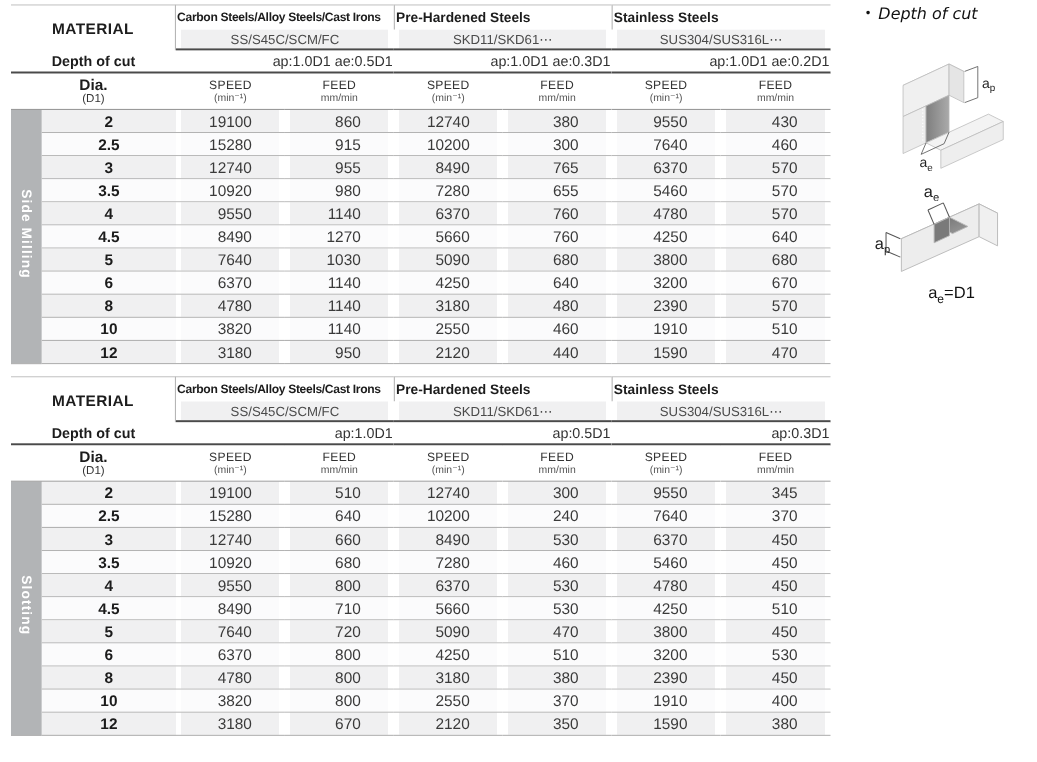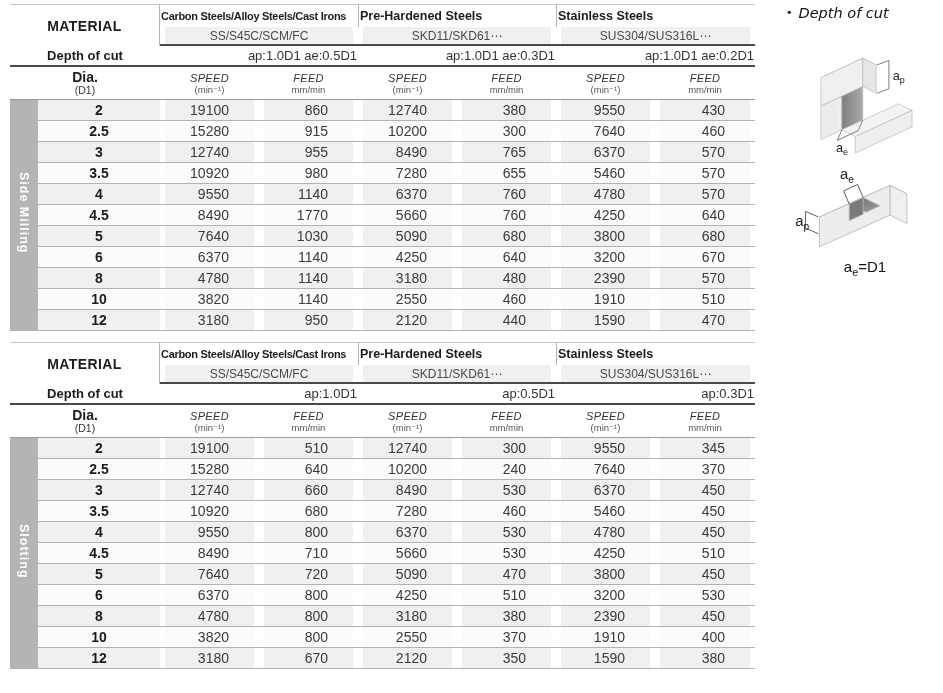--- a/index.html
+++ b/index.html
@@ -28,21 +28,21 @@
   .r3 td{height:21px;border-bottom:2px solid var(--dark-line);vertical-align:middle;background:#fff;}
   .dlabel{font-weight:bold;font-size:13px;text-align:center;color:#1c1c1c;}
   .dval{font-size:13px;text-align:right;color:#333;white-space:pre;
     background:linear-gradient(to right,#fff 0,#fff 5px,var(--dval-cell) 5px,var(--dval-cell) calc(100% - 5px),#fff calc(100% - 5px));}
   .r4 td{height:33px;border-bottom:1px solid #9a9a9a;vertical-align:middle;background:#fff;}
   .dialab{text-align:center;}
   .dia1{font-weight:bold;font-size:14px;line-height:15px;color:#1c1c1c;}
   .dia2{font-size:10.5px;line-height:11px;color:#333;}
   .chead{text-align:center;
     background:linear-gradient(to right,#fff 0,#fff 5px,var(--head-cell) 5px,var(--head-cell) calc(100% - 5px),#fff calc(100% - 5px));}
-  .ch1{font-size:11px;letter-spacing:.3px;line-height:12px;color:#333;font-style:italic;}
+  .ch1{font-size:11px;letter-spacing:.3px;line-height:12px;color:#333;}
   .ch2{font-size:9.5px;line-height:11px;color:#555;}
 
   
   tbody td{height:21px;border-bottom:1px solid var(--row-line);vertical-align:middle;}
   td.bar{background:var(--bar);text-align:center;vertical-align:middle;border-bottom:1px solid var(--row-line);}
   .barlabel{writing-mode:vertical-rl;display:inline-block;color:#fff;font-weight:bold;
     font-size:12.5px;letter-spacing:1px;}
   td.dia{font-weight:bold;font-size:14px;text-align:center;color:#1b1b1b;}
   tr.ra td.dia{background:var(--cell-a);} tr.rb td.dia{background:var(--cell-b);}
   td.num{font-size:14px;text-align:right;padding-right:30px;color:#3a3a3a;}
@@ -168,21 +168,21 @@
           <td class="num">9550</td>
           <td class="num">1140</td>
           <td class="num">6370</td>
           <td class="num">760</td>
           <td class="num">4780</td>
           <td class="num">570</td>
         </tr>
         <tr class="rb">
           <td class="dia">4.5</td>
           <td class="num">8490</td>
-          <td class="num">1770</td>
+          <td class="num">1270</td>
           <td class="num">5660</td>
           <td class="num">760</td>
           <td class="num">4250</td>
           <td class="num">640</td>
         </tr>
         <tr class="ra">
           <td class="dia">5</td>
           <td class="num">7640</td>
           <td class="num">1030</td>
           <td class="num">5090</td>

